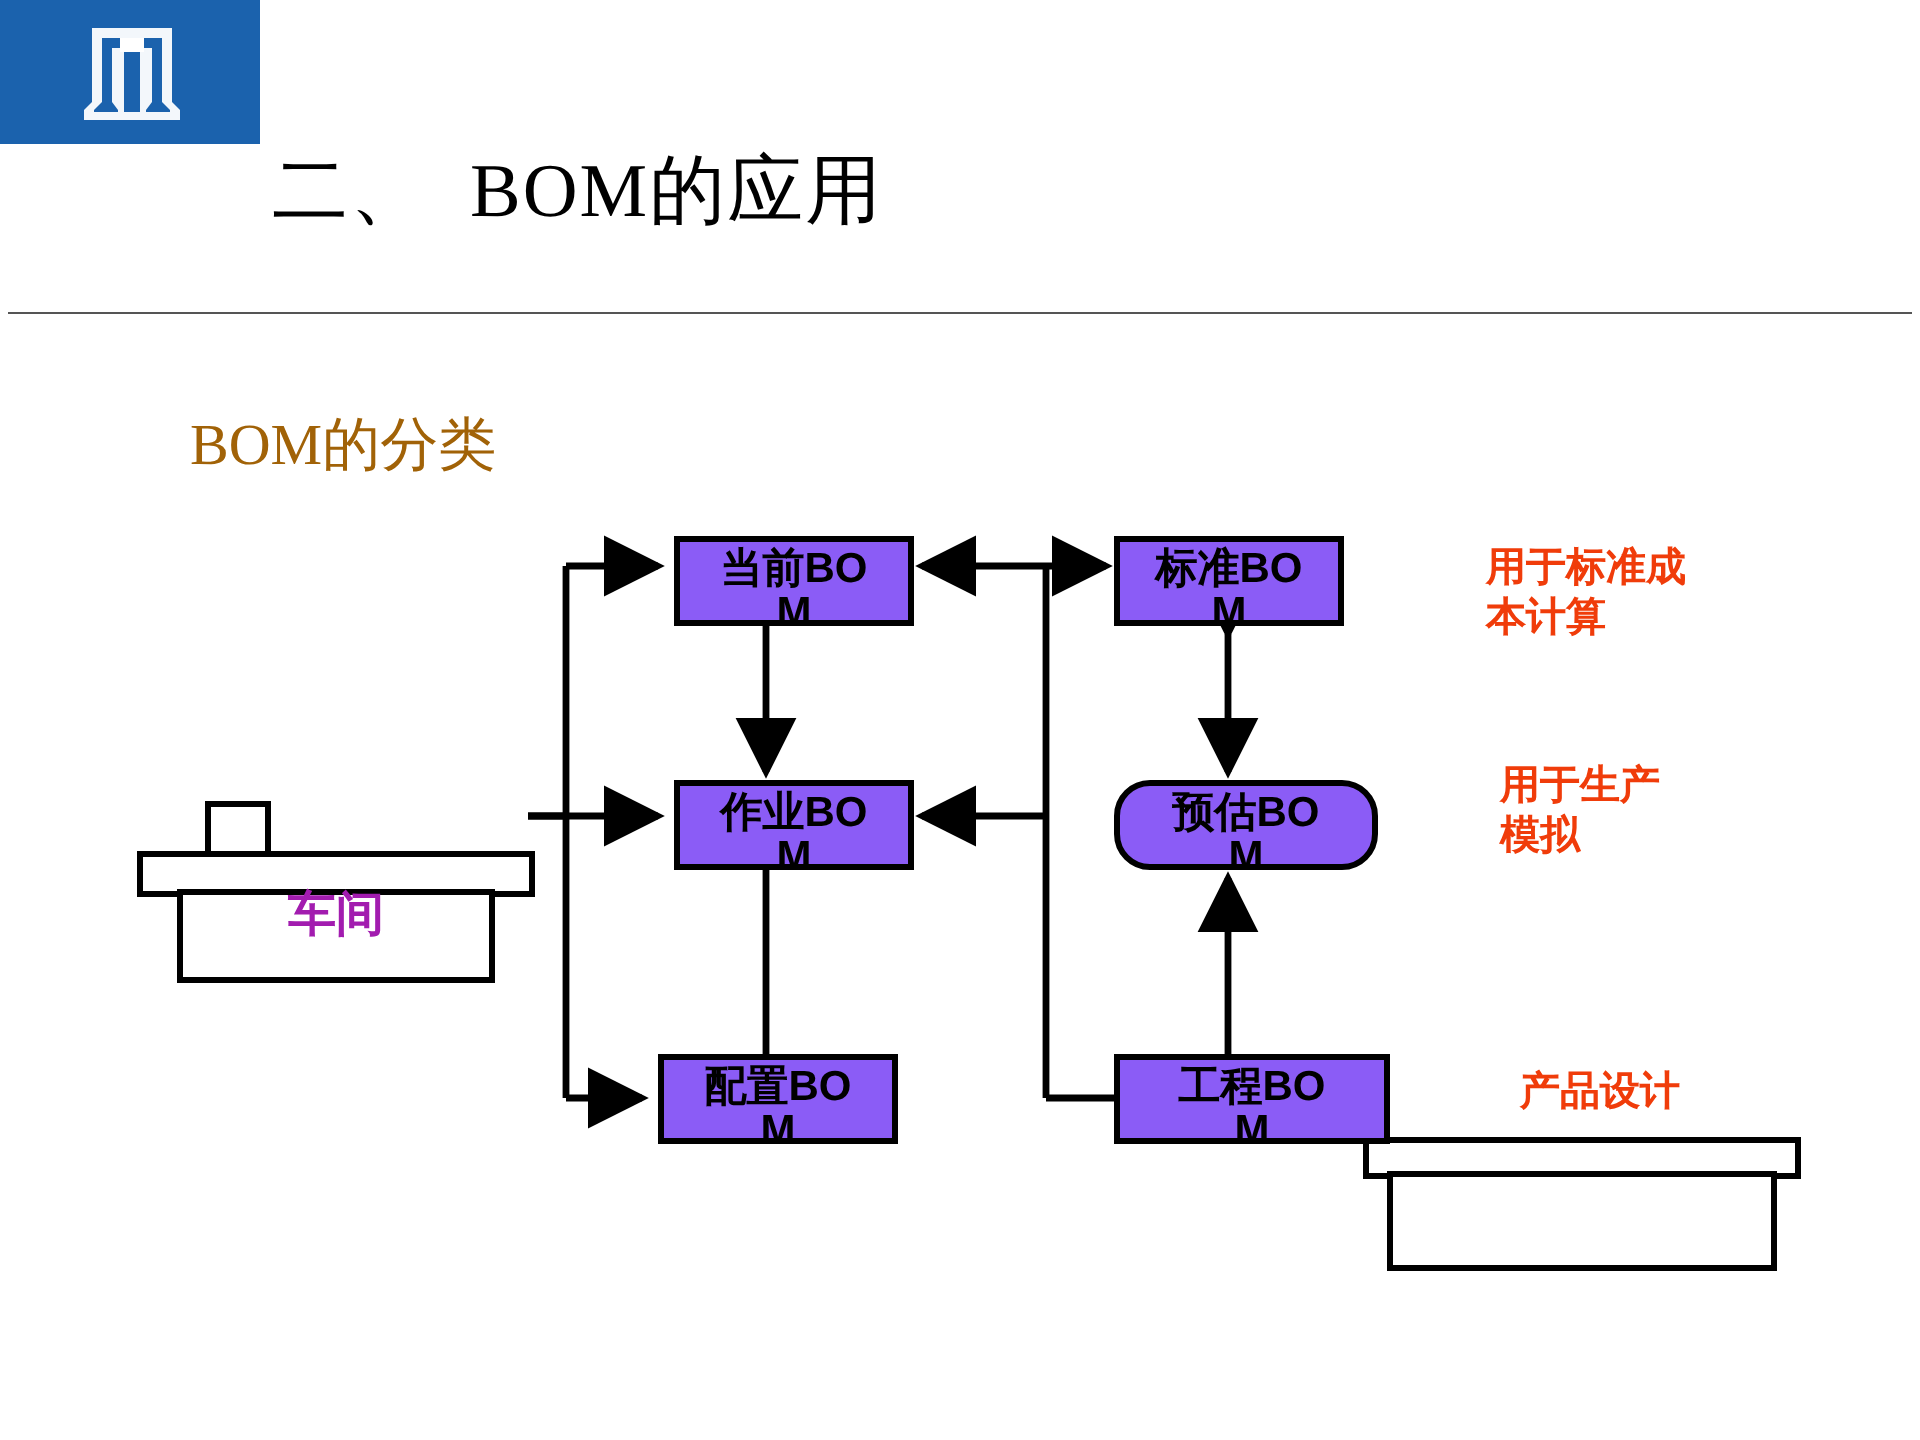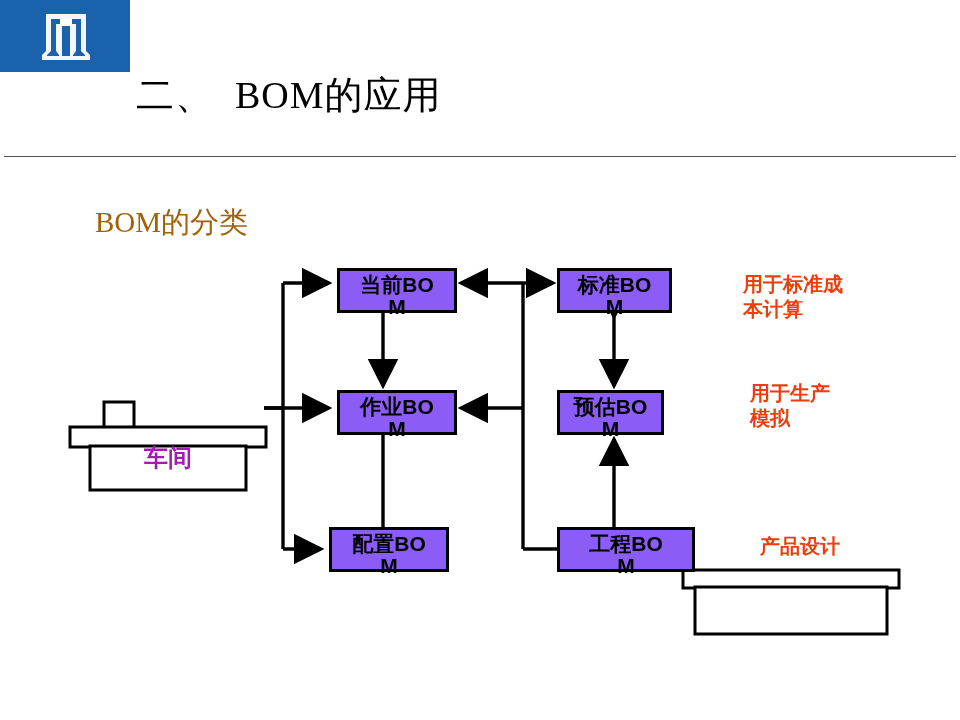--- a/index.html
+++ b/index.html
@@ -78,21 +78,21 @@
     margin: 0 auto;
     word-break: break-all;
     white-space: normal;
   }
 
   
   #node-current  { left: 337px; top: 268px; width: 120px; height: 45px; }
   #node-work     { left: 337px; top: 390px; width: 120px; height: 45px; }
   #node-config   { left: 329px; top: 527px; width: 120px; height: 45px; }
   #node-standard { left: 557px; top: 268px; width: 115px; height: 45px; }
-  #node-estimate { left: 557px; top: 390px; width: 107px; height: 45px; }
+  #node-estimate { left: 557px; top: 390px; width: 132px; height: 45px; border-radius: 18px; }
   #node-eng      { left: 557px; top: 527px; width: 138px; height: 45px; }
 
   
   .shopfloor { position: absolute; left: 68px; top: 400px; width: 200px; height: 92px; z-index: 4; }
   .dept { position: absolute; left: 681px; top: 568px; width: 220px; height: 68px; z-index: 4; }
 
   .sf-label {
     position: absolute;
     left: 68px; top: 444px;
     width: 200px;

